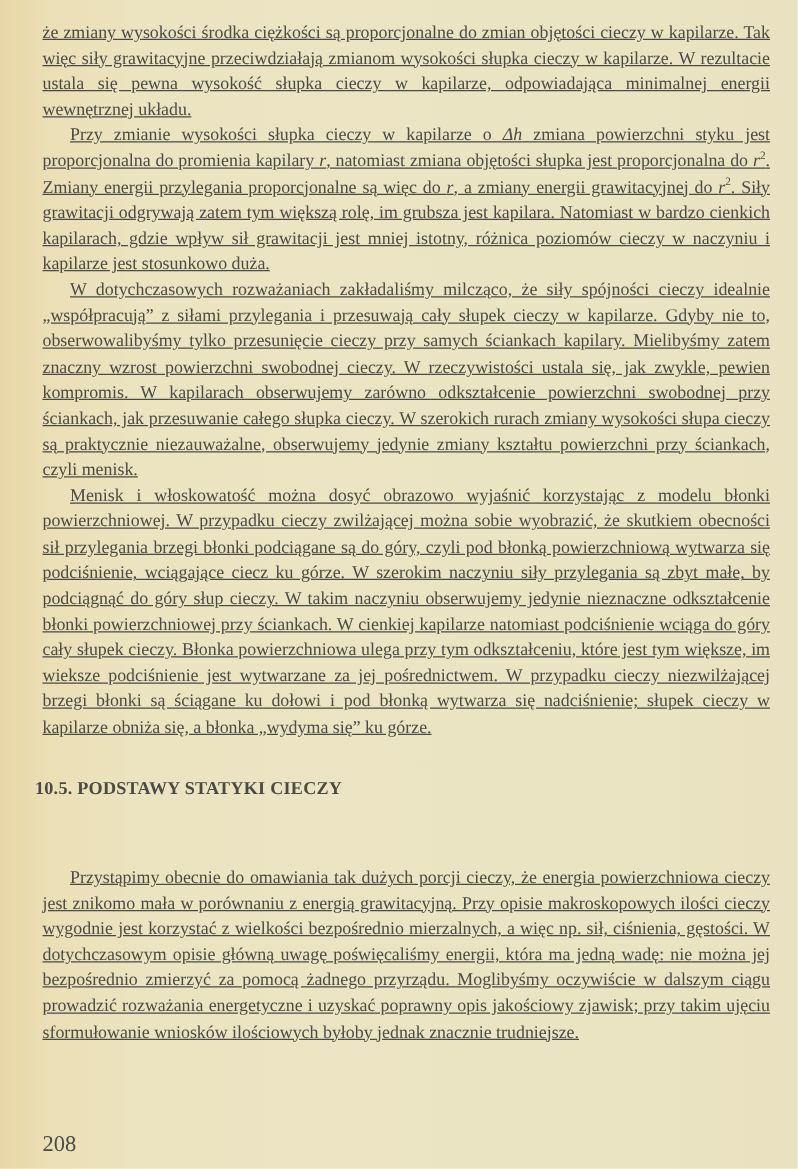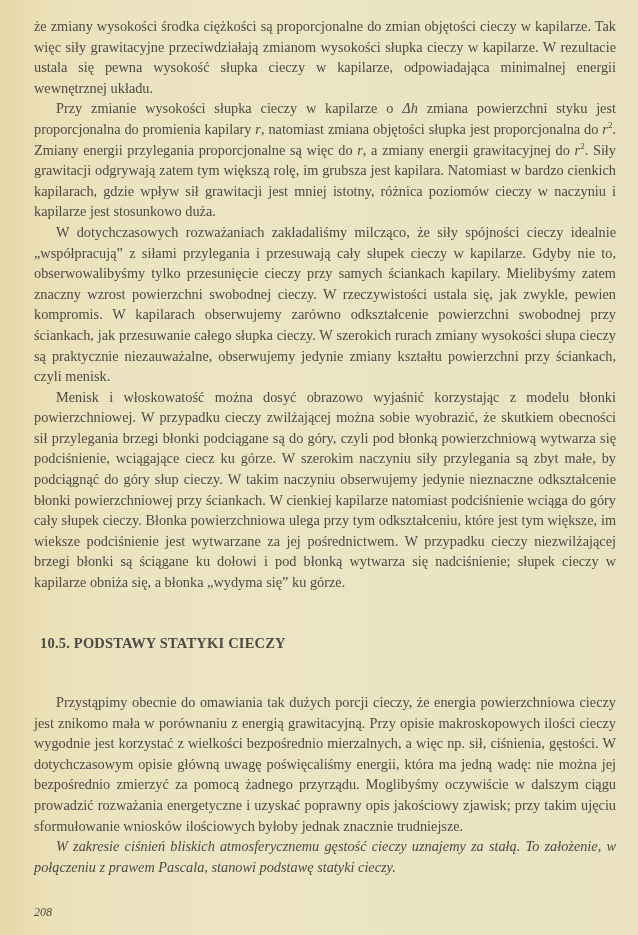--- a/index.html
+++ b/index.html
@@ -6,42 +6,41 @@
   body {
     width: 638px; height: 935px; overflow: hidden;
     background: linear-gradient(90deg, #e8d7a6 0px, #ebdfb6 40px, #ece4c1 120px, #ebe4c3 520px, #e9e1bf 638px);
     font-family: "Liberation Serif", "DejaVu Serif", serif;
     color: #4b4a45;
     position: relative;
   }
   .page { position: absolute; left: 34px; top: 16px; width: 582px; }
   p {
     margin: 0; font-size: 14.3px; line-height: 20.6px;
-    text-align: justify; text-indent: 0;
+    text-align: justify; text-indent: 0; text-decoration: underline;
   }
   p.indent { text-indent: 22px; }
   .it { font-style: italic; }
   sup { font-size: 9px; line-height: 0; vertical-align: 6px; }
   h2 {
-    margin: 12px; font-size: 14.5px; font-weight: bold; letter-spacing: 0.2px;
+    margin: 0; font-size: 14.5px; font-weight: bold; letter-spacing: 0.2px;
     position: absolute; left: 28px; top: 623px;
   }
   .sec2 { position: absolute; left: 34px; top: 692px; width: 582px; }
-  .pagenum { position: absolute; left: 34px; top: 905px; font-size: 12px; font-style: italic; }
+  .pagenum { position: absolute; left: 34px; top: 905px; font-size: 18px; }
 </style>
 </head>
 <body>
 
 <div class="page">
   <p>że zmiany wysokości środka ciężkości są proporcjonalne do zmian objętości cieczy w kapilarze. Tak więc siły grawitacyjne przeciwdziałają zmianom wysokości słupka cieczy w kapilarze. W rezultacie ustala się pewna wysokość słupka cieczy w kapilarze, odpowiadająca minimalnej energii wewnętrznej układu.</p>
   <p class="indent"><span>Przy zmianie wysokości słupka cieczy w kapilarze o </span><span class="it">Δh</span><span> zmiana powierzchni styku jest proporcjonalna do promienia kapilary </span><span class="it">r</span><span>, natomiast zmiana objętości słupka jest proporcjonalna do </span><span class="it">r</span><sup>2</sup><span>. Zmiany energii przylegania proporcjonalne są więc do </span><span class="it">r</span><span>, a zmiany energii grawitacyjnej do </span><span class="it">r</span><sup>2</sup><span>. Siły grawitacji odgrywają zatem tym większą rolę, im grubsza jest kapilara. Natomiast w bardzo cienkich kapilarach, gdzie wpływ sił grawitacji jest mniej istotny, różnica poziomów cieczy w naczyniu i kapilarze jest stosunkowo duża.</span></p>
   <p class="indent">W dotychczasowych rozważaniach zakładaliśmy milcząco, że siły spójności cieczy idealnie „współpracują” z siłami przylegania i przesuwają cały słupek cieczy w kapilarze. Gdyby nie to, obserwowalibyśmy tylko przesunięcie cieczy przy samych ściankach kapilary. Mielibyśmy zatem znaczny wzrost powierzchni swobodnej cieczy. W rzeczywistości ustala się, jak zwykle, pewien kompromis. W kapilarach obserwujemy zarówno odkształcenie powierzchni swobodnej przy ściankach, jak przesuwanie całego słupka cieczy. W szerokich rurach zmiany wysokości słupa cieczy są praktycznie niezauważalne, obserwujemy jedynie zmiany kształtu powierzchni przy ściankach, czyli menisk.</p>
   <p class="indent">Menisk i włoskowatość można dosyć obrazowo wyjaśnić korzystając z modelu błonki powierzchniowej. W przypadku cieczy zwilżającej można sobie wyobrazić, że skutkiem obecności sił przylegania brzegi błonki podciągane są do góry, czyli pod błonką powierzchniową wytwarza się podciśnienie, wciągające ciecz ku górze. W szerokim naczyniu siły przylegania są zbyt małe, by podciągnąć do góry słup cieczy. W takim naczyniu obserwujemy jedynie nieznaczne odkształcenie błonki powierzchniowej przy ściankach. W cienkiej kapilarze natomiast podciśnienie wciąga do góry cały słupek cieczy. Błonka powierzchniowa ulega przy tym odkształceniu, które jest tym większe, im wieksze podciśnienie jest wytwarzane za jej pośrednictwem. W przypadku cieczy niezwilżającej brzegi błonki są ściągane ku dołowi i pod błonką wytwarza się nadciśnienie; słupek cieczy w kapilarze obniża się, a błonka „wydyma się” ku górze.</p>
 </div>
 
 <h2>10.5. PODSTAWY STATYKI CIECZY</h2>
 
 <div class="sec2">
   <p class="indent">Przystąpimy obecnie do omawiania tak dużych porcji cieczy, że energia powierzchniowa cieczy jest znikomo mała w porównaniu z energią grawitacyjną. Przy opisie makroskopowych ilości cieczy wygodnie jest korzystać z wielkości bezpośrednio mierzalnych, a więc np. sił, ciśnienia, gęstości. W dotychczasowym opisie główną uwagę poświęcaliśmy energii, która ma jedną wadę: nie można jej bezpośrednio zmierzyć za pomocą żadnego przyrządu. Moglibyśmy oczywiście w dalszym ciągu prowadzić rozważania energetyczne i uzyskać poprawny opis jakościowy zjawisk; przy takim ujęciu sformułowanie wniosków ilościowych byłoby jednak znacznie trudniejsze.</p>
-  <p class="indent it">W zakresie ciśnień bliskich atmosferycznemu gęstość cieczy uznajemy za stałą. To założenie, w połączeniu z prawem Pascala, stanowi podstawę statyki cieczy.</p>
 </div>
 
 <div class="pagenum">208</div>
 
 </body></html>

